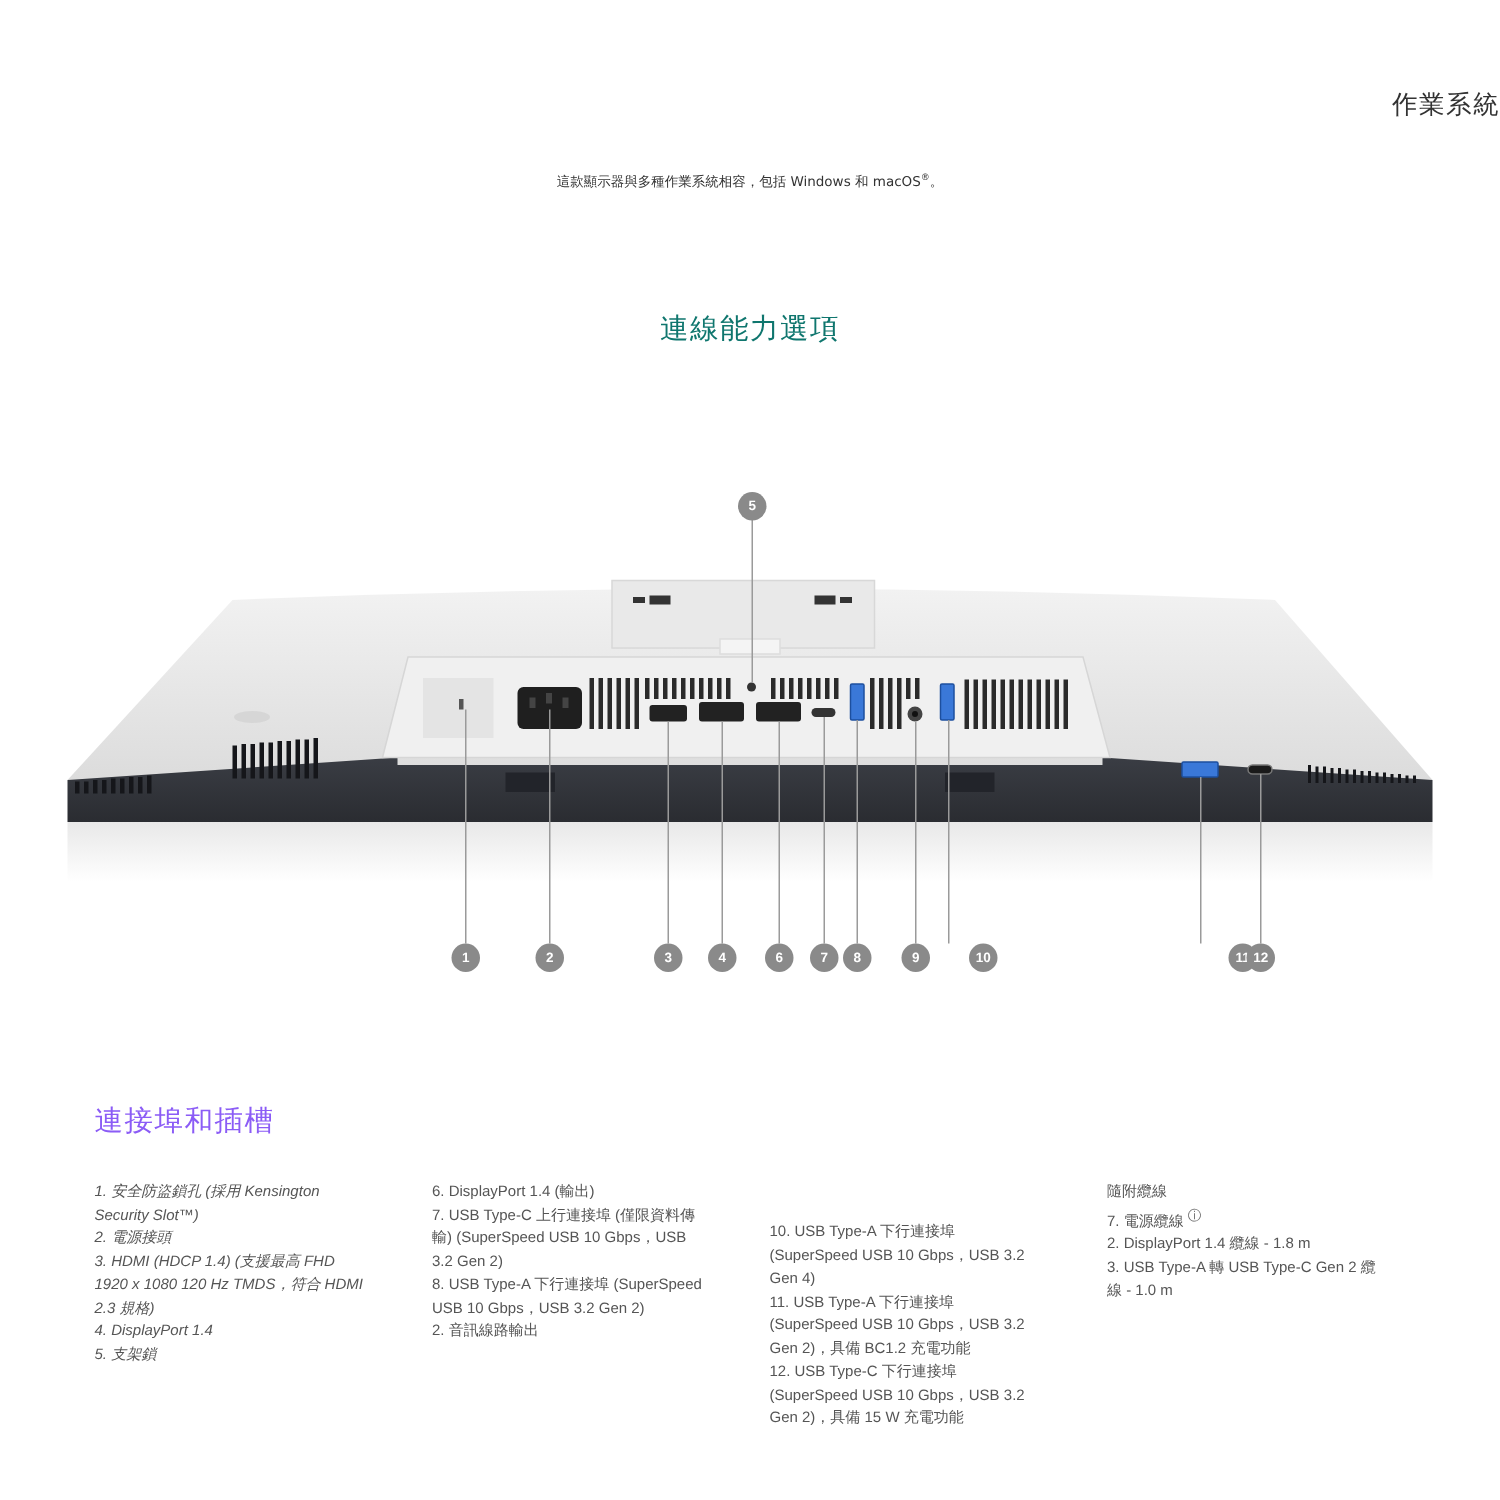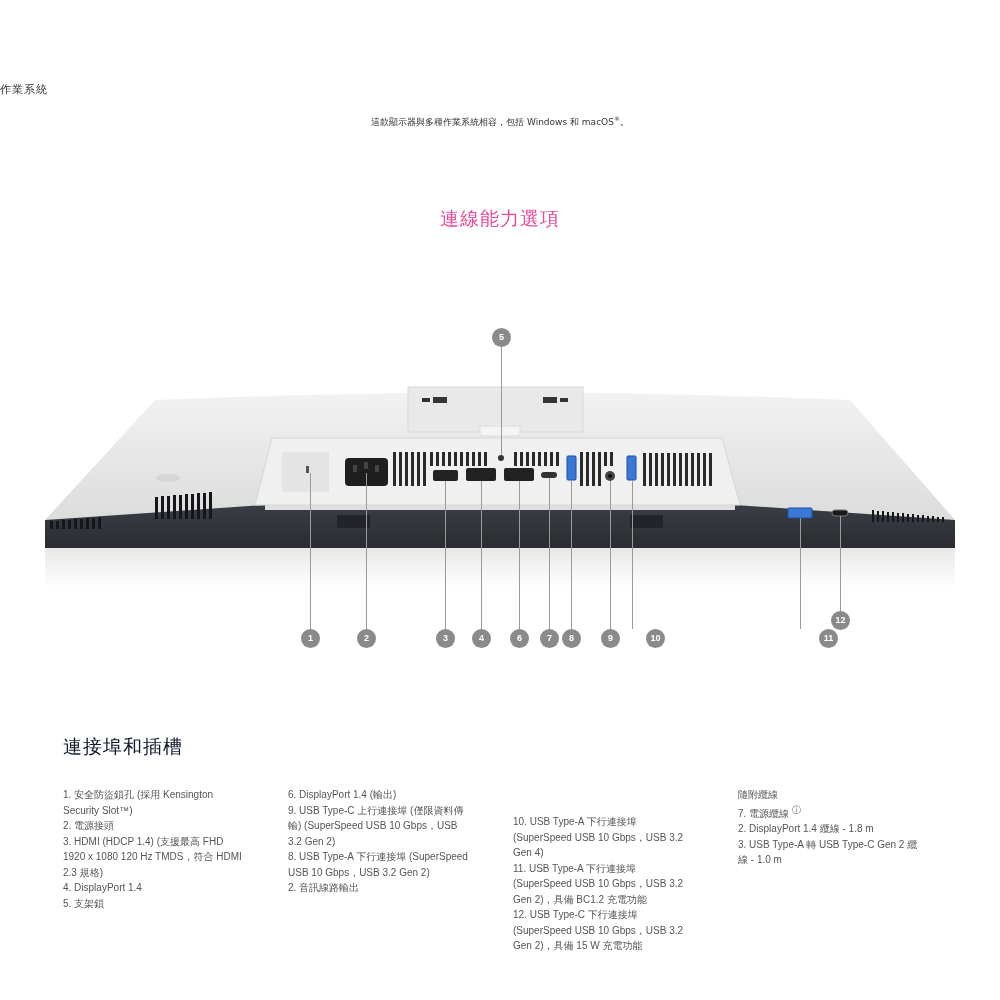--- a/index.html
+++ b/index.html
@@ -1,35 +1,35 @@
 <!DOCTYPE html>
 <html><head>
 <meta charset="utf-8">
 <style>
   * { box-sizing: border-box; margin: 0; padding: 0; }
   html, body { width: 1000px; height: 1000px; background: #ffffff; overflow: hidden; }
   body { font-family: "DejaVu Sans", "Liberation Sans", sans-serif; color: #444; position: relative; }
 
-  .os-title { position: absolute; top: 82px; left: 0; width: 1000px; text-align: left; font-size: 11px; color: #333; letter-spacing: 1px; }
+  .os-title { position: absolute; top: 58px; left: 0; width: 1000px; text-align: right; font-size: 17px; color: #333; letter-spacing: 1px; }
   .os-desc { position: absolute; top: 115px; left: 0; width: 1000px; text-align: center; font-size: 9px; color: #333; }
   .os-desc sup { font-size: 6px; }
 
-  .conn-title { position: absolute; top: 206px; left: 0; width: 1000px; text-align: center; font-size: 19px; color: #ec4899; letter-spacing: 1px; }
+  .conn-title { position: absolute; top: 206px; left: 0; width: 1000px; text-align: center; font-size: 19px; color: #0f766e; letter-spacing: 1px; }
 
   
   .monitor { position: absolute; left: 0; top: 300px; width: 1000px; height: 370px; }
   .monitor svg { position: absolute; left: 0; top: 0; }
 
   .callout { position: absolute; width: 19px; height: 19px; border-radius: 50%; background: #8a8a8a; color: #fff; font-size: 9px; font-weight: bold; text-align: center; line-height: 19px; font-family: "Liberation Sans", sans-serif; }
   .callout-line { position: absolute; width: 1px; background: #9a9a9a; }
 
   
-  .ports-title { position: absolute; top: 734px; left: 63px; font-size: 19px; color: #0f172a; letter-spacing: 1px; }
+  .ports-title { position: absolute; top: 734px; left: 63px; font-size: 19px; color: #8b5cf6; letter-spacing: 1px; }
   .col { position: absolute; top: 787px; font-size: 10px; line-height: 15.5px; color: #555; font-family: "Liberation Sans", sans-serif; }
-  .col-1 { left: 63px; width: 185px; }
+  .col-1 { left: 63px; width: 185px; font-style: italic; }
   .col-2 { left: 288px; width: 200px; }
   .col-3 { left: 513px; width: 200px; margin-top: 27px; }
   .col-4 { left: 738px; width: 200px; }
   .line { display: block; white-space: pre-wrap; }
   .info-icon { font-size: 9px; vertical-align: super; color: #666; }
 </style>
 </head>
 <body>
 
 <div class="os-title">作業系統</div>
@@ -205,39 +205,39 @@
   <div class="callout" style="left:357px; top:329px;">2</div>
   <div class="callout" style="left:436px; top:329px;">3</div>
   <div class="callout" style="left:472px; top:329px;">4</div>
   <div class="callout" style="left:492px; top:28px;">5</div>
   <div class="callout" style="left:510px; top:329px;">6</div>
   <div class="callout" style="left:540px; top:329px;">7</div>
   <div class="callout" style="left:562px; top:329px;">8</div>
   <div class="callout" style="left:601px; top:329px;">9</div>
   <div class="callout" style="left:646px; top:329px;">10</div>
   <div class="callout" style="left:819px; top:329px;">11</div>
-  <div class="callout" style="left:831px; top:311px;">12</div>
+  <div class="callout" style="left:831px; top:329px;">12</div>
 </div>
 
 <div class="ports-title">連接埠和插槽</div>
 
 <div class="col col-1">
   <span class="line">1. 安全防盜鎖孔 (採用 Kensington</span>
   <span class="line">Security Slot™)</span>
   <span class="line">2. 電源接頭</span>
   <span class="line">3. HDMI (HDCP 1.4) (支援最高 FHD</span>
   <span class="line">1920 x 1080 120 Hz TMDS，符合 HDMI</span>
   <span class="line">2.3 規格)</span>
   <span class="line">4. DisplayPort 1.4</span>
   <span class="line">5. 支架鎖</span>
 </div>
 
 <div class="col col-2">
   <span class="line">6. DisplayPort 1.4 (輸出)</span>
-  <span class="line">9. USB Type-C 上行連接埠 (僅限資料傳</span>
+  <span class="line">7. USB Type-C 上行連接埠 (僅限資料傳</span>
   <span class="line">輸) (SuperSpeed USB 10 Gbps，USB</span>
   <span class="line">3.2 Gen 2)</span>
   <span class="line">8. USB Type-A 下行連接埠 (SuperSpeed</span>
   <span class="line">USB 10 Gbps，USB 3.2 Gen 2)</span>
   <span class="line">2. 音訊線路輸出</span>
 </div>
 
 <div class="col col-3">
   <span class="line">10. USB Type-A 下行連接埠</span>
   <span class="line">(SuperSpeed USB 10 Gbps，USB 3.2</span>

